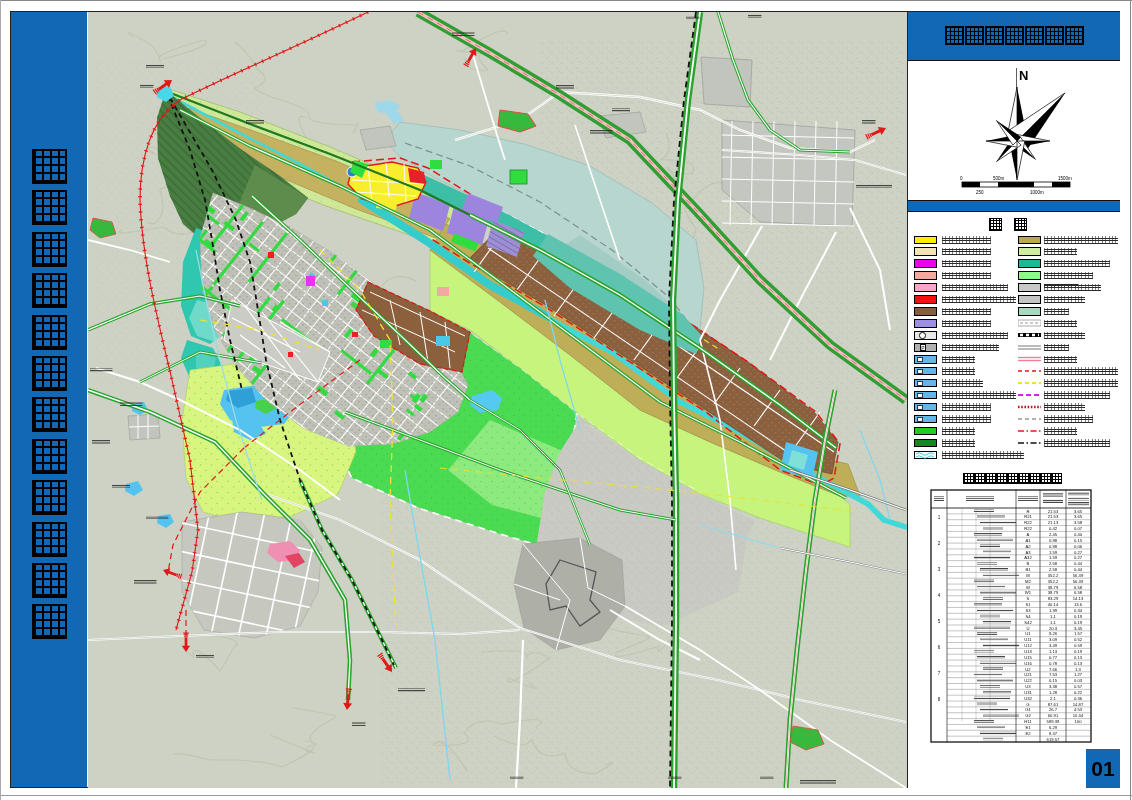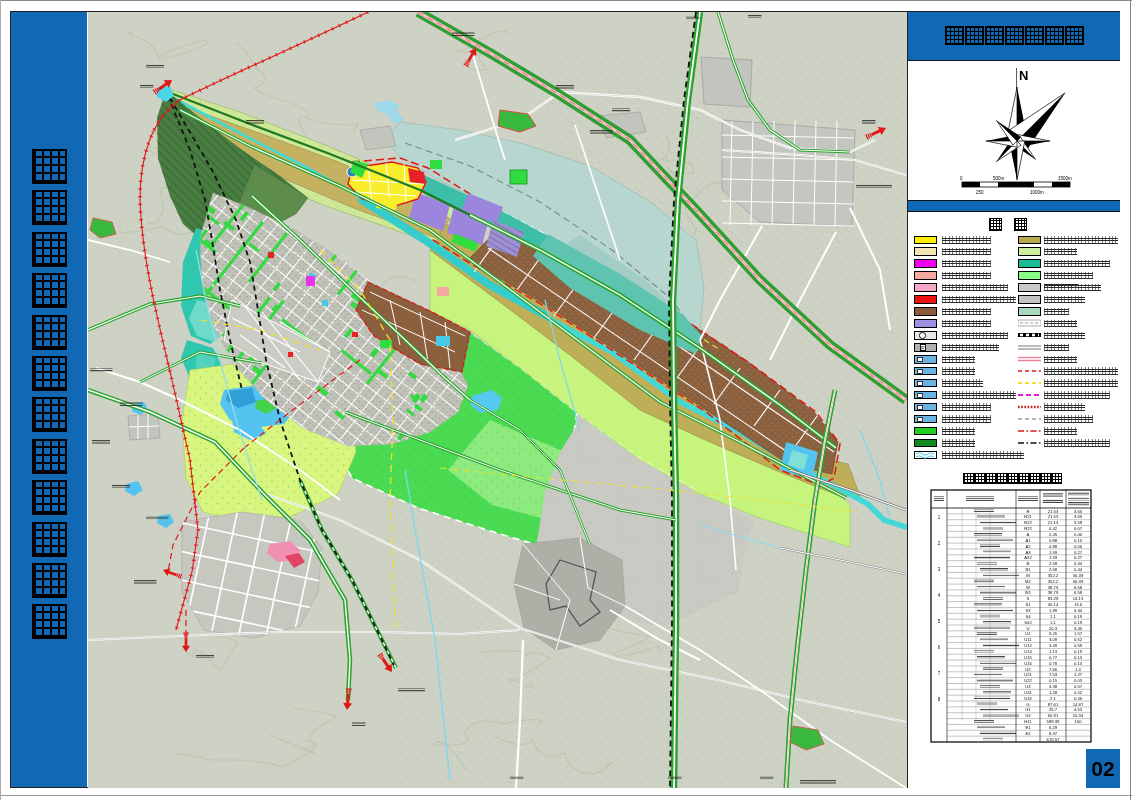--- a/index.html
+++ b/index.html
@@ -947,13 +947,13 @@
       <text x="9" y="30" font-size="4.5" text-anchor="middle" fill="#111">1</text>
       <text x="9" y="56" font-size="4.5" text-anchor="middle" fill="#111">2</text>
       <text x="9" y="82" font-size="4.5" text-anchor="middle" fill="#111">3</text>
       <text x="9" y="108" font-size="4.5" text-anchor="middle" fill="#111">4</text>
       <text x="9" y="134" font-size="4.5" text-anchor="middle" fill="#111">5</text>
       <text x="9" y="160" font-size="4.5" text-anchor="middle" fill="#111">6</text>
       <text x="9" y="186" font-size="4.5" text-anchor="middle" fill="#111">7</text>
       <text x="9" y="212" font-size="4.5" text-anchor="middle" fill="#111">8</text>
     </svg>
 
-<div class="abs" style="left:1086px;top:749px;width:34px;height:39px;background:#1168b4;display:flex;align-items:center;justify-content:center;font-size:21px;font-weight:bold;color:#000">02</div>
+<div class="abs" style="left:1086px;top:749px;width:34px;height:39px;background:#1168b4;display:flex;align-items:center;justify-content:center;font-size:21px;font-weight:bold;color:#000">01</div>
 </div>
 </body></html>

